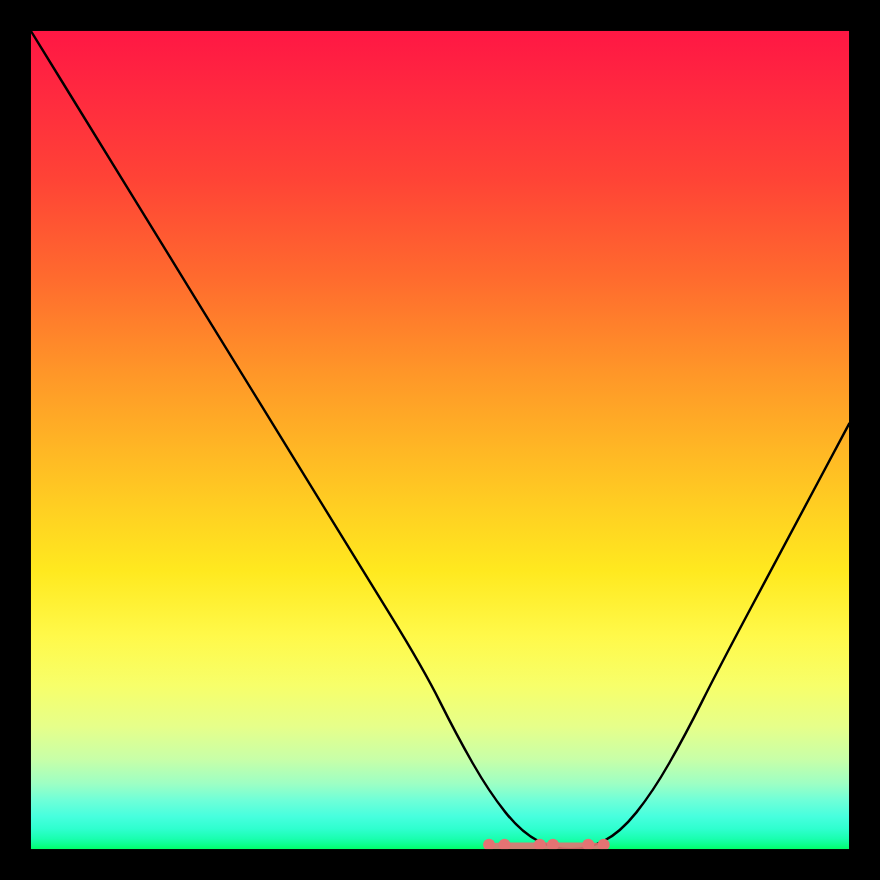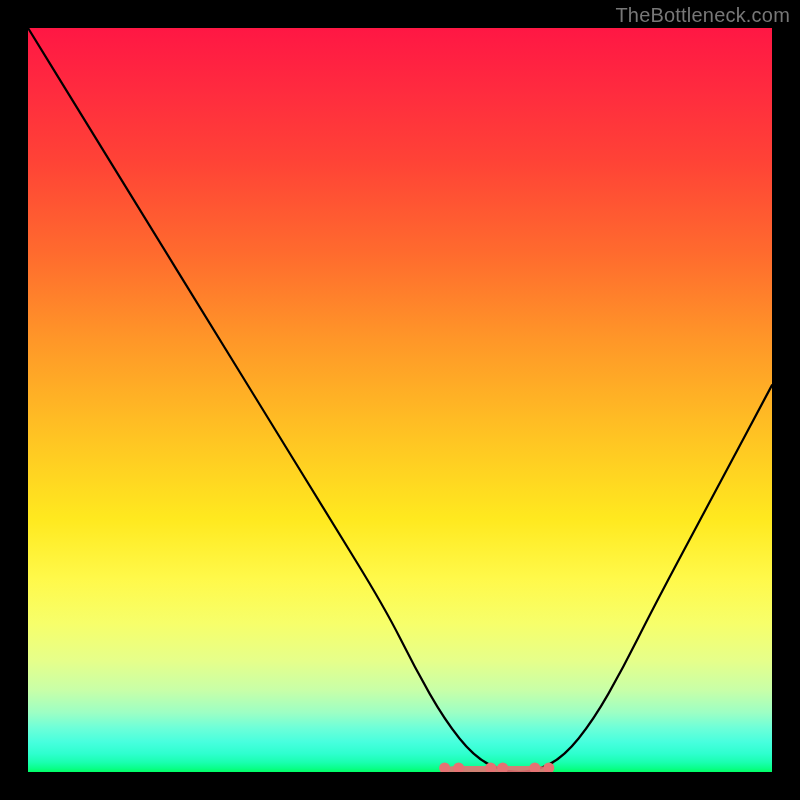--- a/index.html
+++ b/index.html
@@ -63,21 +63,20 @@
     font-weight: 500;
     letter-spacing: 0.2px;
     user-select: none;
   }
 </style>
 </head>
 <body>
 
 <div class="stage">
 
-  <div class="watermark">TheBottleneck.com</div>
 
   <div class="plot">
     <div class="gradient"></div>
     <svg class="curve" viewBox="0 0 744 744" preserveAspectRatio="none">
       <g id="curve-layer">
           <path d="M 0.00 0.00 Q 0.00 0.00 29.76 48.36 Q 59.52 96.72 89.28 145.08 Q 119.04 193.44 148.80 241.80 Q 178.56 290.16 208.32 338.52 Q 238.08 386.88 267.84 435.24 Q 297.60 483.60 327.36 531.96 Q 357.12 580.32 372.00 610.08 Q 386.88 639.84 401.76 665.88 Q 416.64 691.92 431.52 710.52 Q 446.40 729.12 461.28 736.56 Q 476.16 744.00 491.04 744.00 Q 505.92 744.00 520.80 736.56 Q 535.68 729.12 550.56 710.52 Q 565.44 691.92 580.32 665.88 Q 595.20 639.84 610.08 610.08 Q 624.96 580.32 654.72 524.52 Q 684.48 468.72 714.24 412.92 T 744.00 357.12" fill="none" stroke="#000000" stroke-width="2.2" stroke-linecap="round" stroke-linejoin="round"></path>
         </g>
       <g id="marker-layer">
           <path d="M 416.64 744.00 Q 416.64 738.00 426.64 738.00 L 510.80 738.00 Q 520.80 738.00 520.80 744.00 Z" fill="#e57373" opacity="0.9"></path>
           <circle cx="416.64" cy="740.00" r="5.5" fill="#e57373"></circle>

